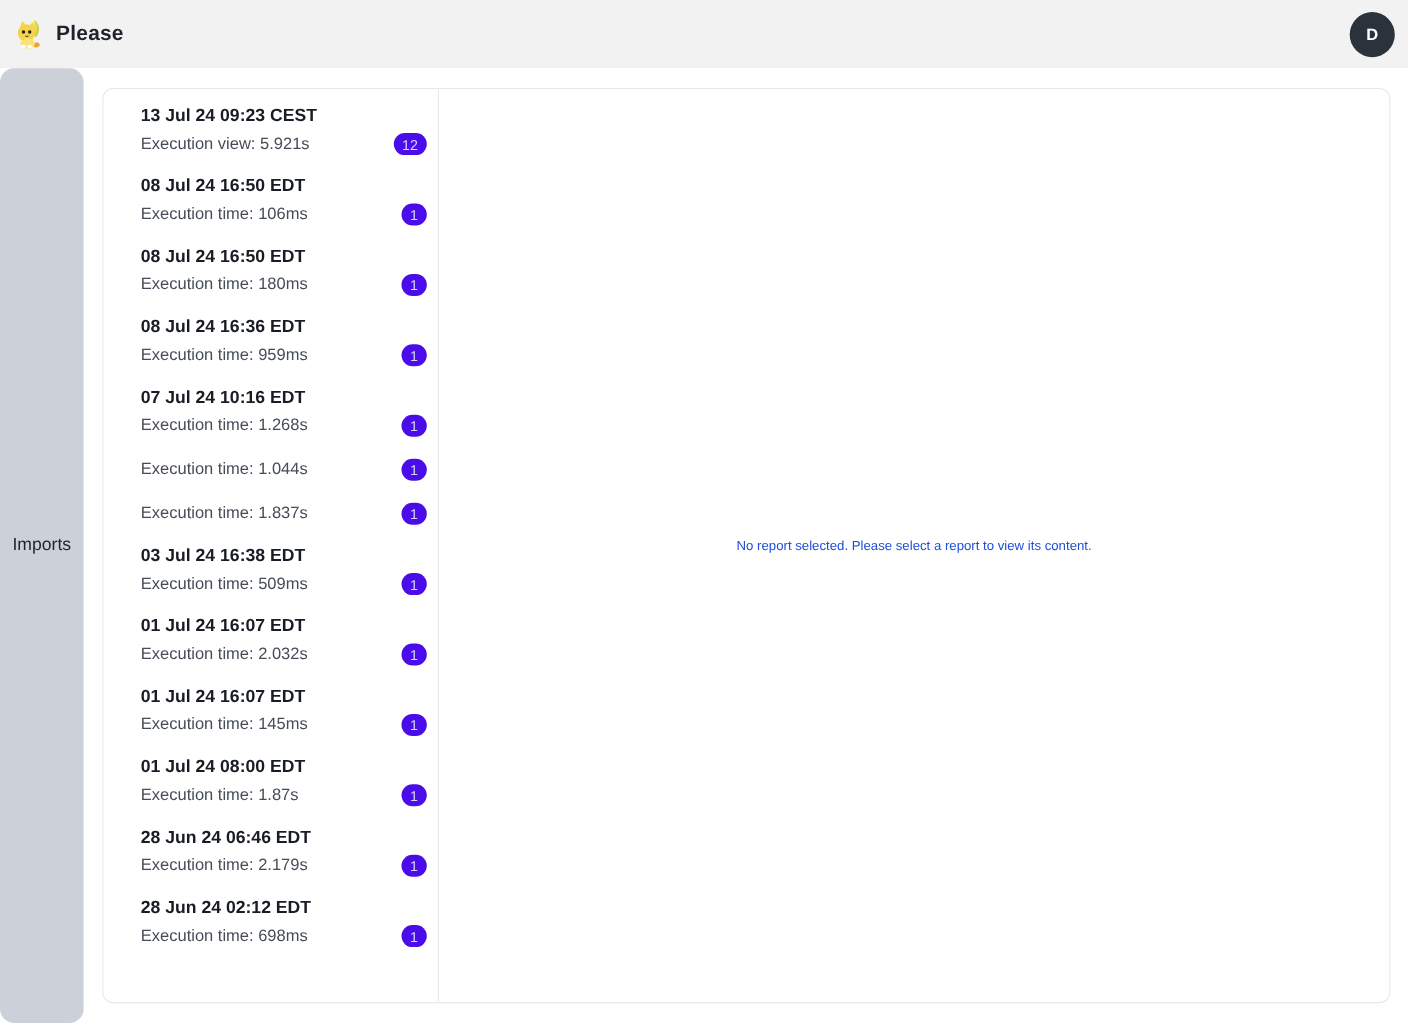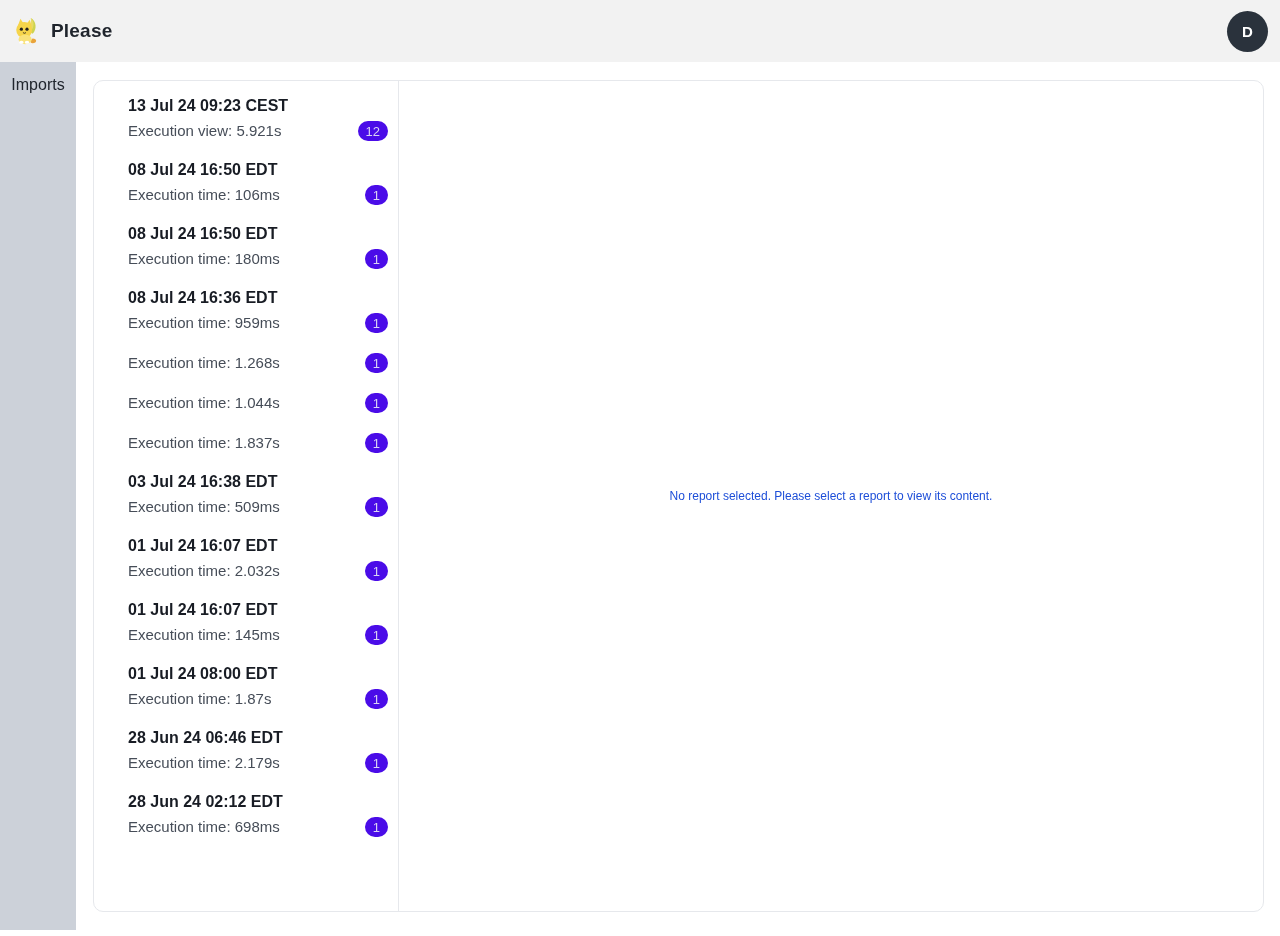--- a/index.html
+++ b/index.html
@@ -29,21 +29,21 @@
     display: flex; align-items: center; justify-content: center;
     font-weight: 700; font-size: 15px; cursor: pointer; user-select: none;
   }
 
   
   .content { display: flex; height: 868px; }
   .sidebar {
     width: 76px; flex: 0 0 76px;
     background: var(--sidebar-bg, #ccd1d9);
     display: flex; flex-direction: column;
-    align-items: center; 
+    align-items: center; justify-content: center; border-radius: 13px;
   }
   .sidebar-tab {
     font-size: 16px; color: #21262e; padding: 14px 4px;
     cursor: pointer; white-space: nowrap;
   }
 
   .main { flex: 1; min-width: 0; }
   .card {
     margin: 18px 16px 0 17px;
     height: 832px;
@@ -155,20 +155,21 @@
 
   <div class="report-item">
     <div class="report-date">08 Jul 24 16:36 EDT</div>
     <div class="report-sub">
       <span class="report-time">Execution time: 959ms</span>
       <span class="badge">1</span>
     </div>
   </div>
 
   <div class="report-item">
+    <div class="report-date">07 Jul 24 10:16 EDT</div>
     <div class="report-sub">
       <span class="report-time">Execution time: 1.268s</span>
       <span class="badge">1</span>
     </div>
   </div>
 
   <div class="report-item">
     <div class="report-sub">
       <span class="report-time">Execution time: 1.044s</span>
       <span class="badge">1</span>

